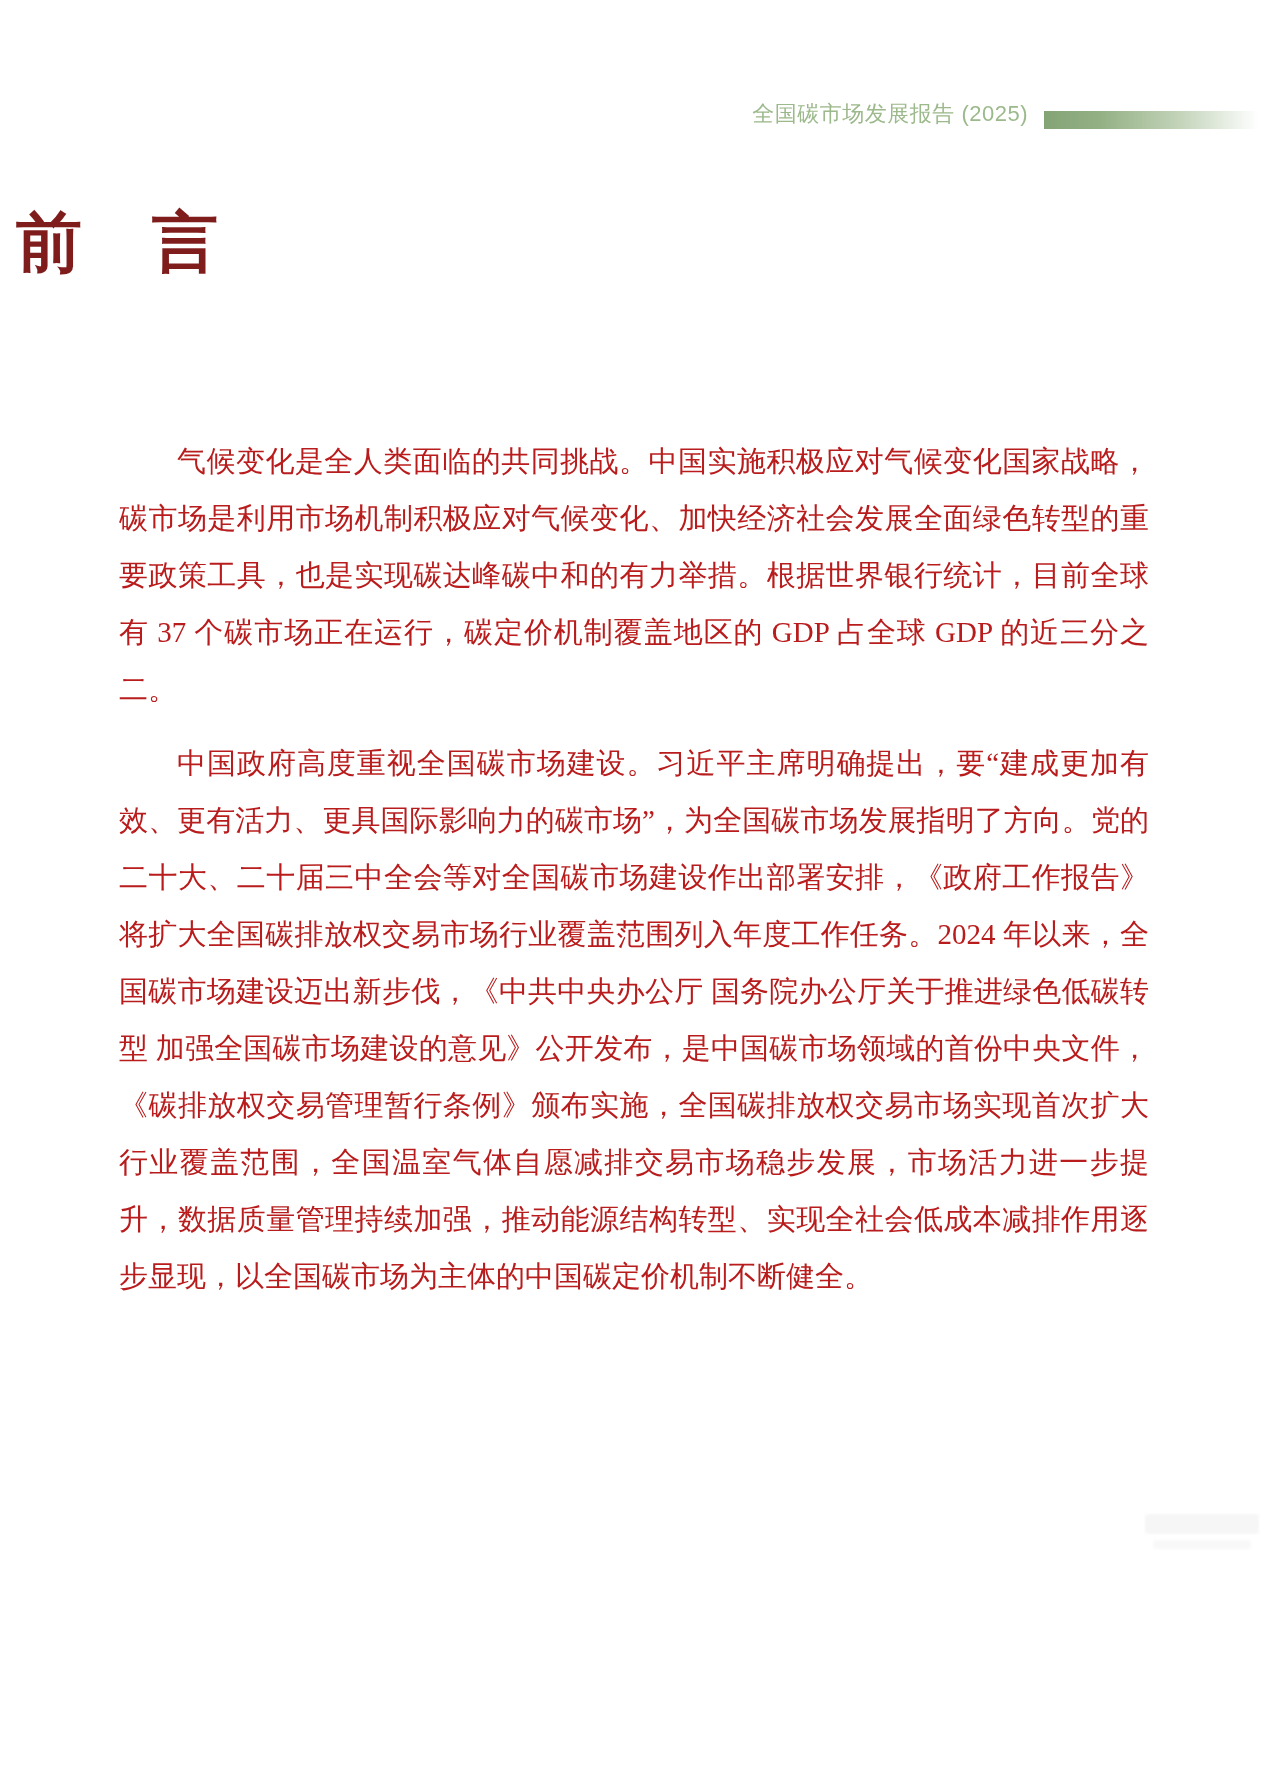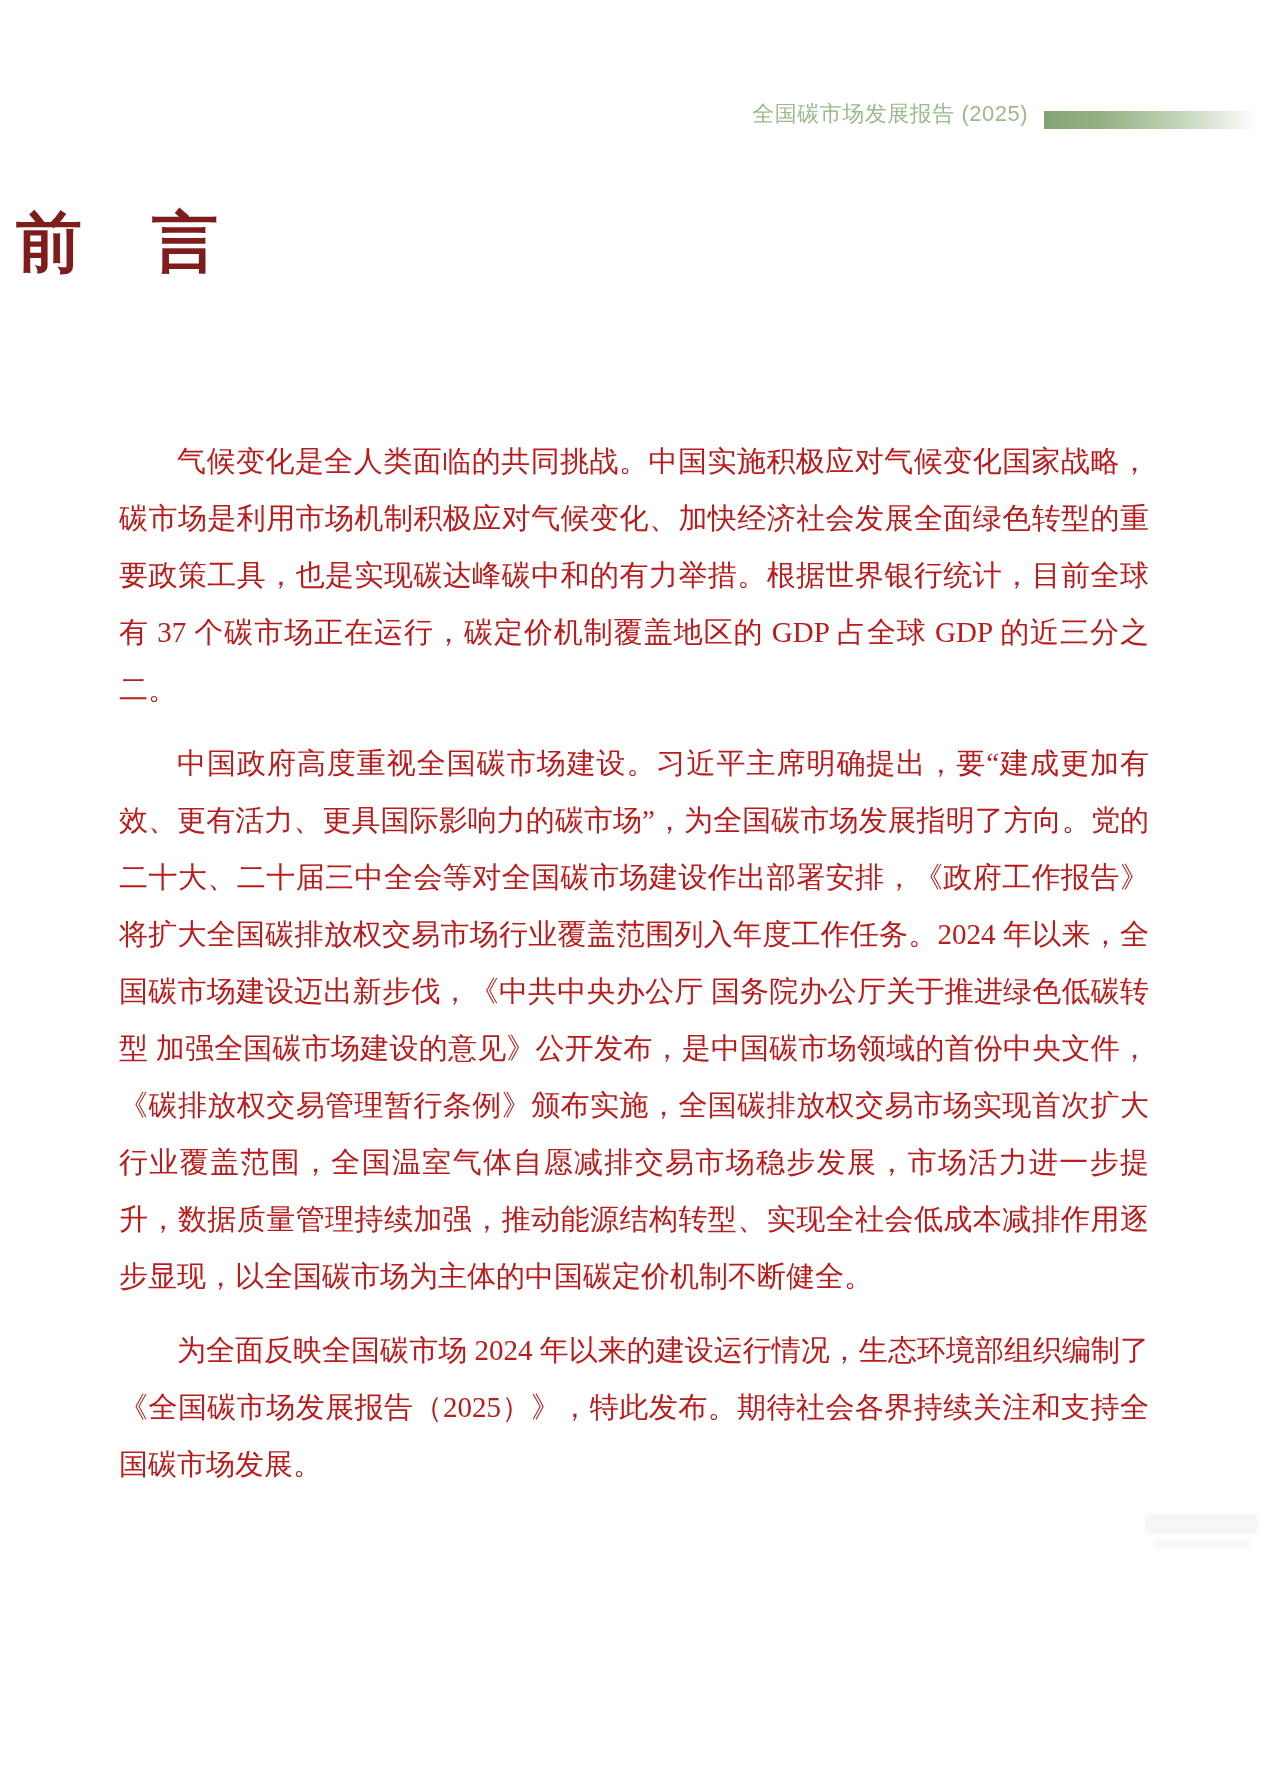--- a/index.html
+++ b/index.html
@@ -117,21 +117,20 @@
   <header class="page-header">
     <span class="header-title">全国碳市场发展报告 (2025)</span>
     <span class="header-bar"></span>
   </header>
 
   <h1 class="doc-title">前　言</h1>
 
   <main class="doc-body">
     <p>气候变化是全人类面临的共同挑战。中国实施积极应对气候变化国家战略，碳市场是利用市场机制积极应对气候变化、加快经济社会发展全面绿色转型的重要政策工具，也是实现碳达峰碳中和的有力举措。根据世界银行统计，目前全球有 37 个碳市场正在运行，碳定价机制覆盖地区的 GDP 占全球 GDP 的近三分之二。</p>
     <p>中国政府高度重视全国碳市场建设。习近平主席明确提出，要“建成更加有效、更有活力、更具国际影响力的碳市场”，为全国碳市场发展指明了方向。党的二十大、二十届三中全会等对全国碳市场建设作出部署安排，《政府工作报告》将扩大全国碳排放权交易市场行业覆盖范围列入年度工作任务。2024 年以来，全国碳市场建设迈出新步伐，《中共中央办公厅 国务院办公厅关于推进绿色低碳转型 加强全国碳市场建设的意见》公开发布，是中国碳市场领域的首份中央文件，《碳排放权交易管理暂行条例》颁布实施，全国碳排放权交易市场实现首次扩大行业覆盖范围，全国温室气体自愿减排交易市场稳步发展，市场活力进一步提升，数据质量管理持续加强，推动能源结构转型、实现全社会低成本减排作用逐步显现，以全国碳市场为主体的中国碳定价机制不断健全。</p>
-    <p>为全面反映全国碳市场 2024 年以来的建设运行情况，生态环境部组织编制了《全国碳市场发展报告（2025）》，特此发布。期待社会各界持续关注和支持全国碳市场发展。</p>
   </main>
 
   <div class="page-number">01</div>
 
   <div class="watermark">
     <div class="wm-row1"></div>
     <div class="wm-row2"></div>
   </div>
 
 </div>

